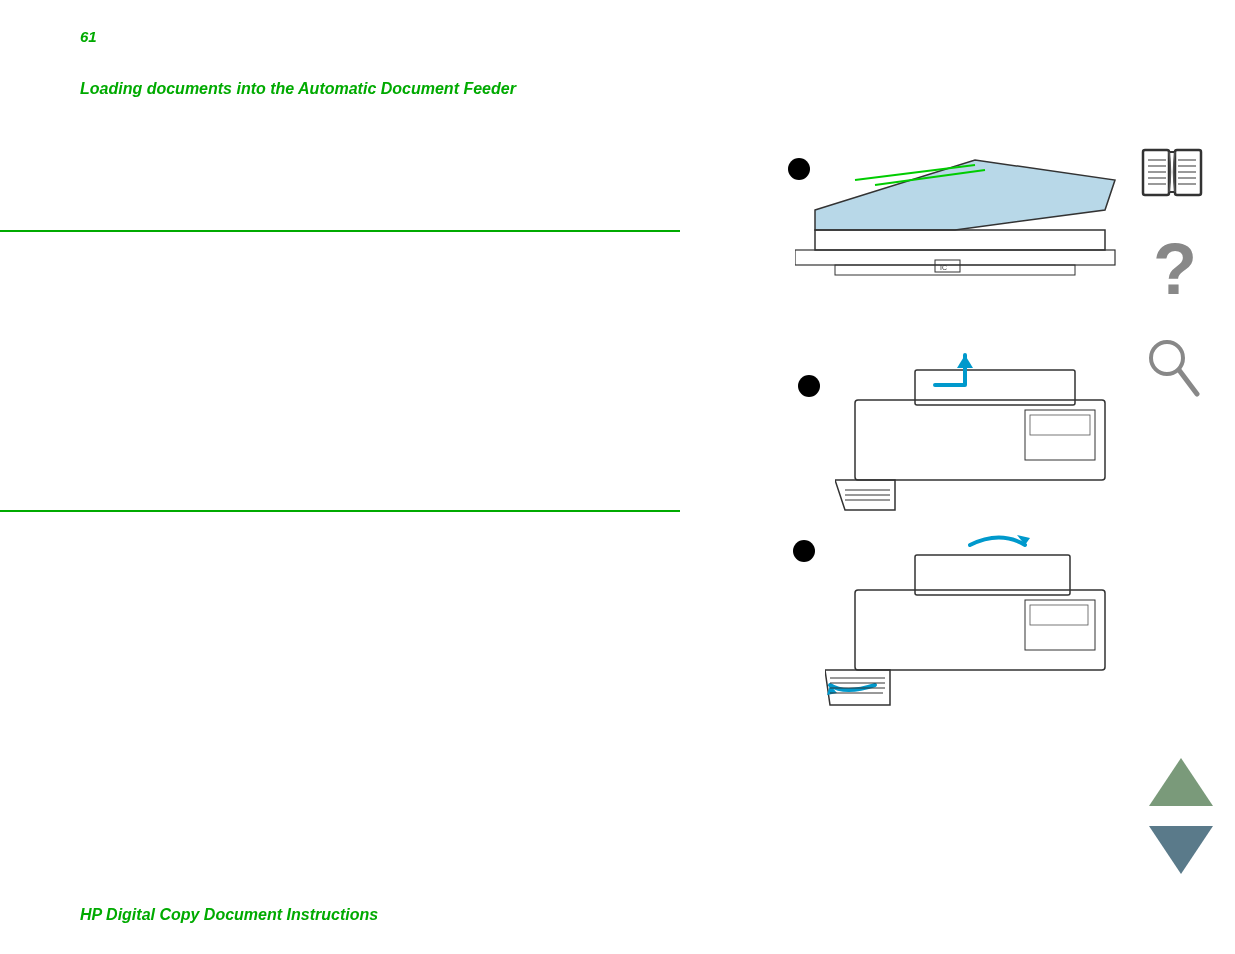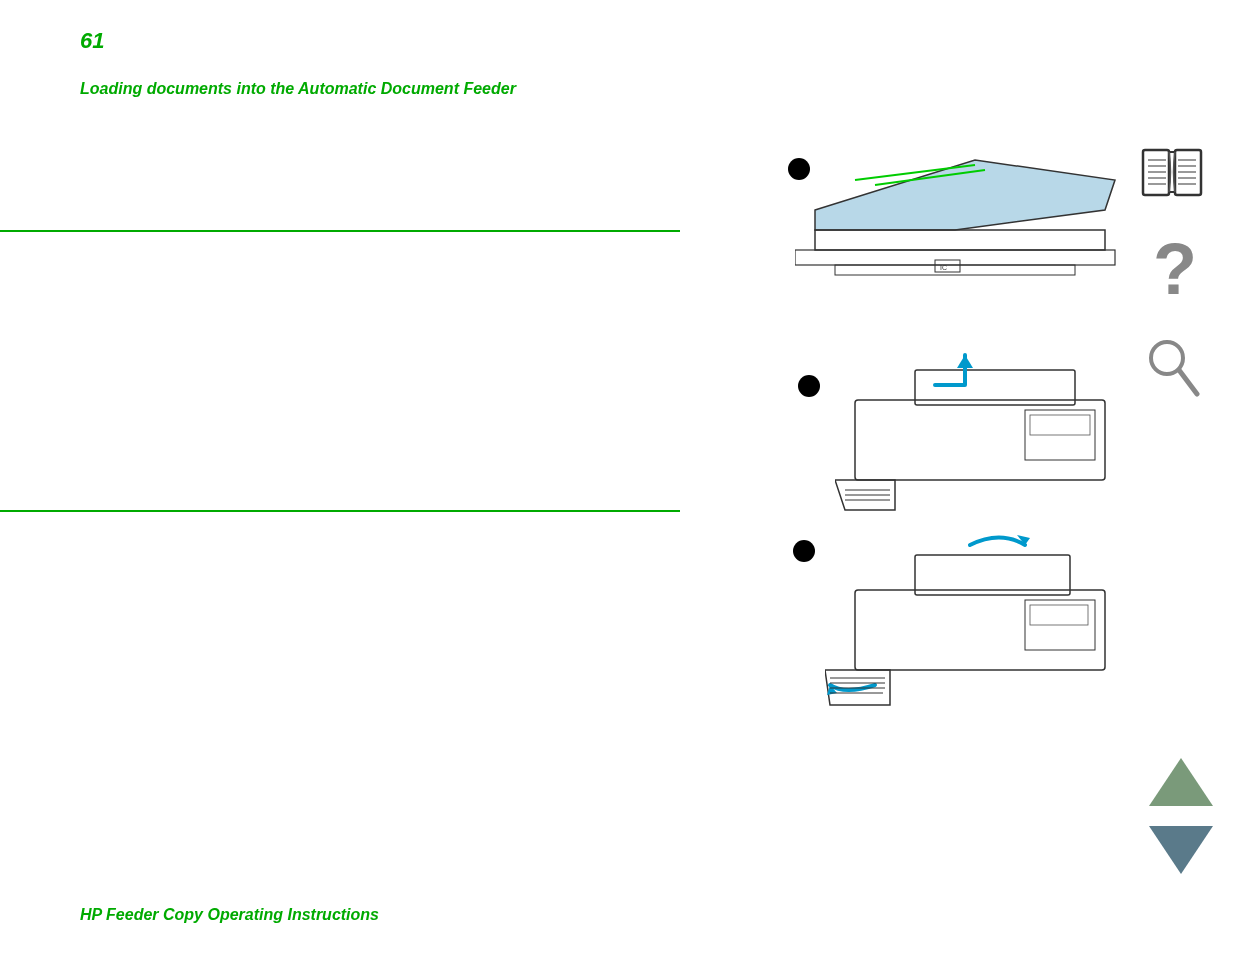--- a/index.html
+++ b/index.html
@@ -27,21 +27,21 @@
       font-style: italic;
       font-weight: bold;
       color: #00aa00;
       font-size: 18px;
     }
 
     .header-page {
       font-style: italic;
       font-weight: bold;
       color: #00aa00;
-      font-size: 22px;
+      font-size: 15px;
     }
 
     .page-title {
       position: absolute;
       top: 80px;
       left: 80px;
       font-style: italic;
       font-weight: bold;
       color: #00aa00;
       font-size: 16px;
@@ -302,13 +302,13 @@
       <line x1="34" y1="34" x2="52" y2="58" stroke="#888" stroke-width="5" stroke-linecap="round"></line>
     </svg>
   </div>
 </div>
 
 <div class="nav-arrows">
   <div class="arrow-up"></div>
   <div class="arrow-down"></div>
 </div>
 
-<div class="page-footer">HP Feeder Copy Operating Instructions</div>
+<div class="page-footer">HP Digital Copy Document Instructions</div>
 
 </body></html>

